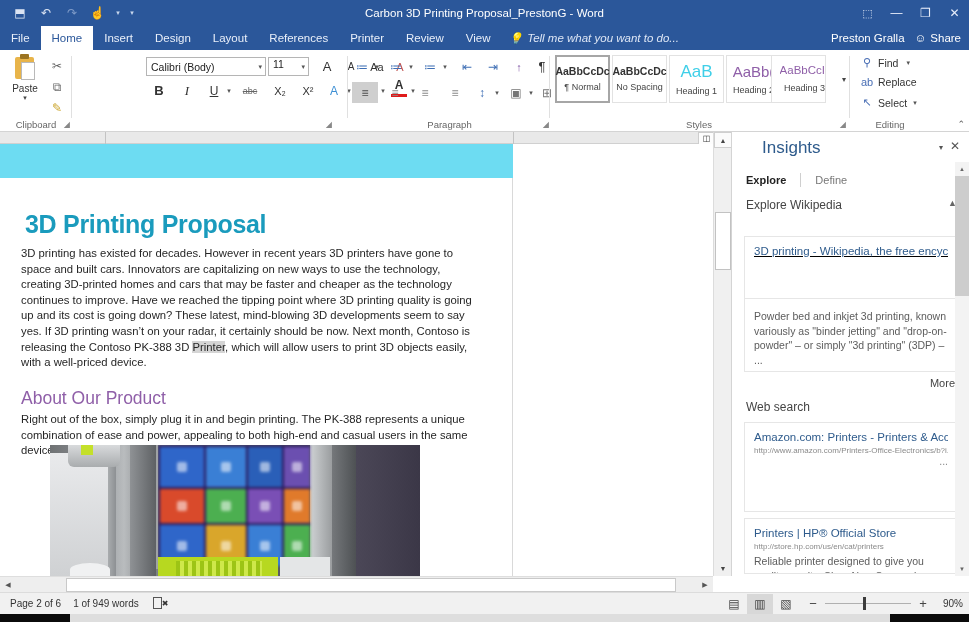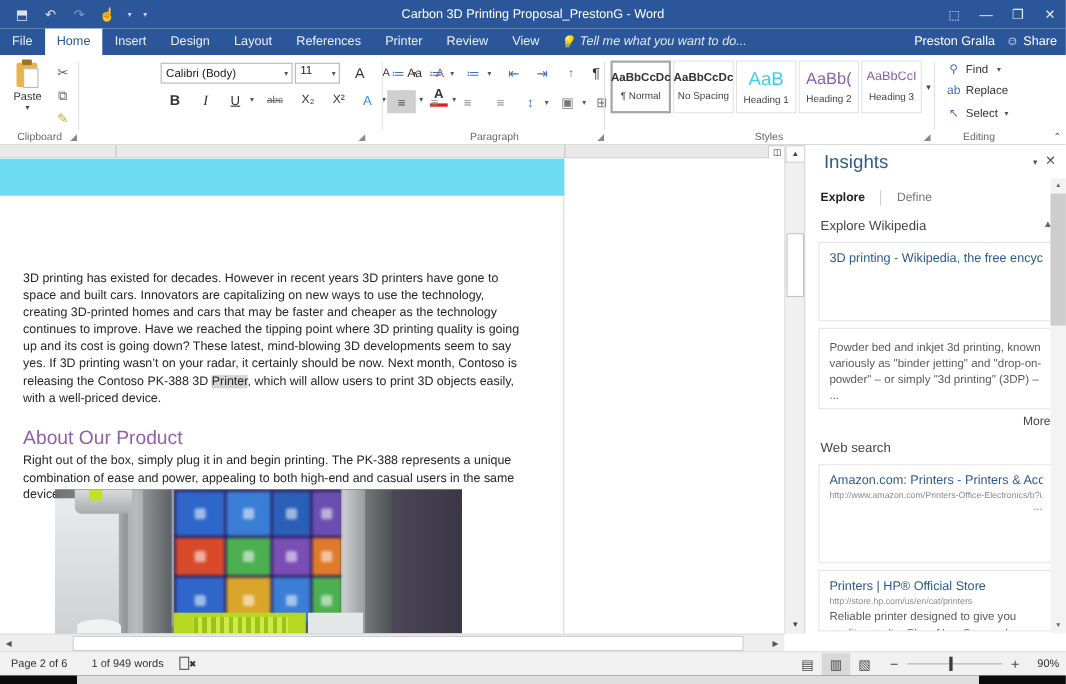--- a/index.html
+++ b/index.html
@@ -219,21 +219,21 @@
   .hs-arrow { width: 16px; height: 16px; display: flex; align-items: center; justify-content: center; font-size: 7px; color: #555; }
   .hs-track { position: absolute; left: 16px; right: 16px; top: 1px; height: 14px; }
   .hs-thumb { position: absolute; left: 50px; top: 0; width: 610px; height: 14px; background: #fff; border: 1px solid #c9c9c9; }
 
   
   .insights {
     position: absolute; top: 132px; left: 731px; width: 238px; height: 444px;
     background: #fff; border-left: 1px solid #d4d4d4;
   }
   .ins-title {
-    position: absolute; left: 17px; top: 6px; font-size: 17px; color: #2e5b8c; font-weight: 400;
+    position: absolute; left: 30px; top: 6px; font-size: 17px; color: #2e5b8c; font-weight: 400;
   }
   .ins-caret { position: absolute; right: 26px; top: 11px; font-size: 8px; color: #555; }
   .ins-close { position: absolute; right: 9px; top: 7px; font-size: 12px; color: #555; }
   .ins-tabs {
     position: absolute; left: 0; top: 36px; width: 238px; height: 24px;
     display: flex; align-items: center; padding-left: 14px; gap: 0;
   }
   .ins-tab { font-size: 11px; color: #777; padding-right: 14px; }
   .ins-tab.active { color: #222; font-weight: bold; }
   .ins-tabdiv { width: 1px; height: 14px; background: #cfcfcf; margin-right: 14px; }
@@ -420,21 +420,21 @@
         <div class="st-name">No Spacing</div>
       </div>
       <div class="stylebox" style="left:119px;">
         <div class="st-prev h1">AaB</div>
         <div class="st-name">Heading 1</div>
       </div>
       <div class="stylebox" style="left:176px;">
         <div class="st-prev h2">AaBb(</div>
         <div class="st-name">Heading 2</div>
       </div>
-      <div class="stylebox" style="left:233px;">
+      <div class="stylebox" style="left:221px;align-items:flex-end;">
         <div class="st-prev h3">AaBbCcI</div>
         <div class="st-name">Heading 3</div>
       </div>
       <div class="ibtn" style="left:288px;top:22px;width:12px;height:14px;font-size:8px;color:#444;">▾</div>
       <div class="grp-label">Styles</div>
       <div class="dlg">◢</div>
     </div>
     <div class="grp-sep" style="left:849px;"></div>
 
     <div class="grp" style="left:850px; width:80px;">
@@ -460,20 +460,21 @@
   <div class="topstrip">
     <div class="ruler-tick" style="left:513px;"></div>
     <div class="ruler-tick" style="left:105px;"></div>
   </div>
   <div style="position:absolute;top:132px;left:698px;width:17px;height:13px;background:#fdfdfd;border:1px solid #cdcdcd;display:flex;align-items:center;justify-content:center;font-size:8px;color:#333;">◫</div>
 
   <div class="docarea">
     <div class="page">
       <div class="banner" id="banner" style="background: rgb(109, 220, 242);"></div>
 
+      <div class="doc-h1" id="dh1" style="color: rgb(26, 155, 189);">3D Printing Proposal</div>
 
       <div class="doc-p" style="top:102px;">
         <span>3D printing has existed for decades. However in recent years 3D printers have gone to space and built cars. Innovators are capitalizing on new ways to use the technology, creating 3D-printed homes and cars that may be faster and cheaper as the technology continues to improve. Have we reached the tipping point where 3D printing quality is going up and its cost is going down? These latest, mind-blowing 3D developments seem to say yes. If 3D printing wasn’t on your radar, it certainly should be now. Next month, Contoso is releasing the Contoso PK-388 3D </span><span class="sel-word">Printer</span><span>, which will allow users to print 3D objects easily, with a well-priced device.</span>
       </div>
 
       <div class="doc-h2" style="top: 244px; color: rgb(143, 95, 168);" id="dh2">About Our Product</div>
 
       <div class="doc-p" style="top:268px;">Right out of the box, simply plug it in and begin printing. The PK-388 represents a unique combination of ease and power, appealing to both high-end and casual users in the same device.</div>
 
       <div class="docimg">
@@ -542,21 +543,21 @@
 
     <div class="ins-tabs">
       <div class="ins-tab active">Explore</div>
       <div class="ins-tabdiv"></div>
       <div class="ins-tab">Define</div>
     </div>
 
     <div class="sect-head" style="top:66px;">Explore Wikipedia</div>
     <div class="sect-chev" style="top:66px;">▲</div>
 
-    <div class="card" style="top:88px; height:72px;">
+    <div class="card" style="top:104px; height:72px;text-decoration:underline;">
       <div class="card-title">3D printing - Wikipedia, the free encyc</div>
     </div>
 
     <div class="card" style="top:166px; height:74px;">
       <div class="card-body">Powder bed and inkjet 3d printing, known variously as "binder jetting" and "drop-on-powder" – or simply "3d printing" (3DP) – ...</div>
     </div>
 
     <div class="more-link" style="top:245px;">More</div>
 
     <div class="sect-head" style="top:268px;">Web search</div>
@@ -575,21 +576,21 @@
 
     <div class="ins-vscroll">
       <div class="ivs-up">▲</div>
       <div class="ivs-thumb"></div>
       <div class="ivs-down">▼</div>
     </div>
   </div>
 
   <div class="statusbar">
     <div class="sb-item">Page 2 of 6</div>
-    <div class="sb-item" style="margin-left:22px;">1 of 949 words</div>
+    <div class="sb-item" style="margin-left:12px;">1 of 949 words</div>
     <div class="sb-proof">
       <div style="position:absolute;left:0;top:0;width:9px;height:12px;border:1px solid #555;"></div>
       <div style="position:absolute;left:9px;top:2px;font-size:8px;color:#333;">✖</div>
     </div>
     <div class="sb-right">
       <div class="viewbtn">▤</div>
       <div class="viewbtn active">▥</div>
       <div class="viewbtn">▧</div>
       <div class="zoomctl">
         <div class="zoom-minus">−</div>

